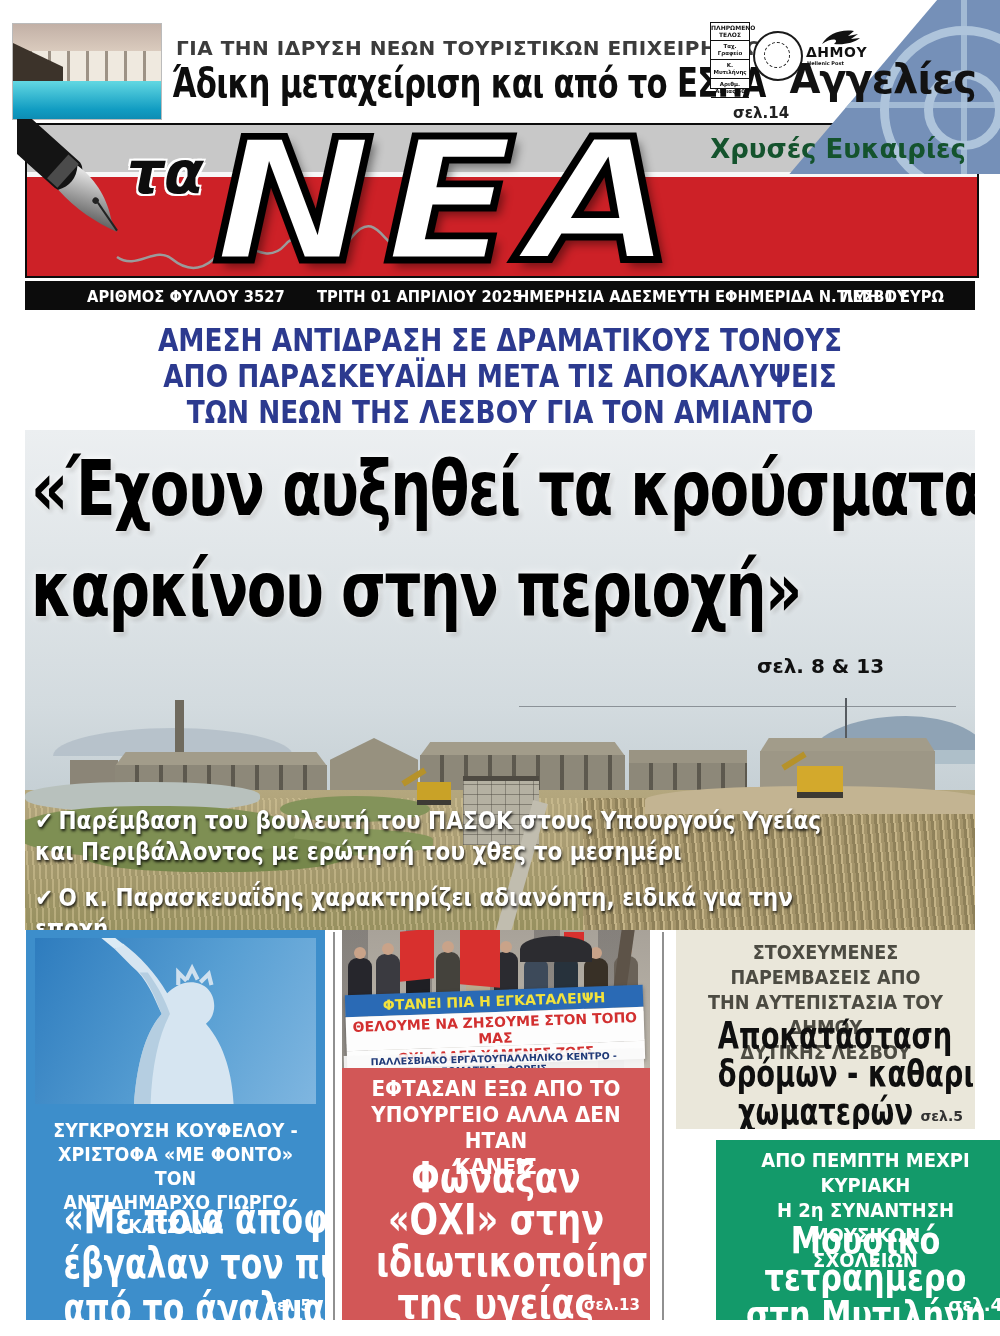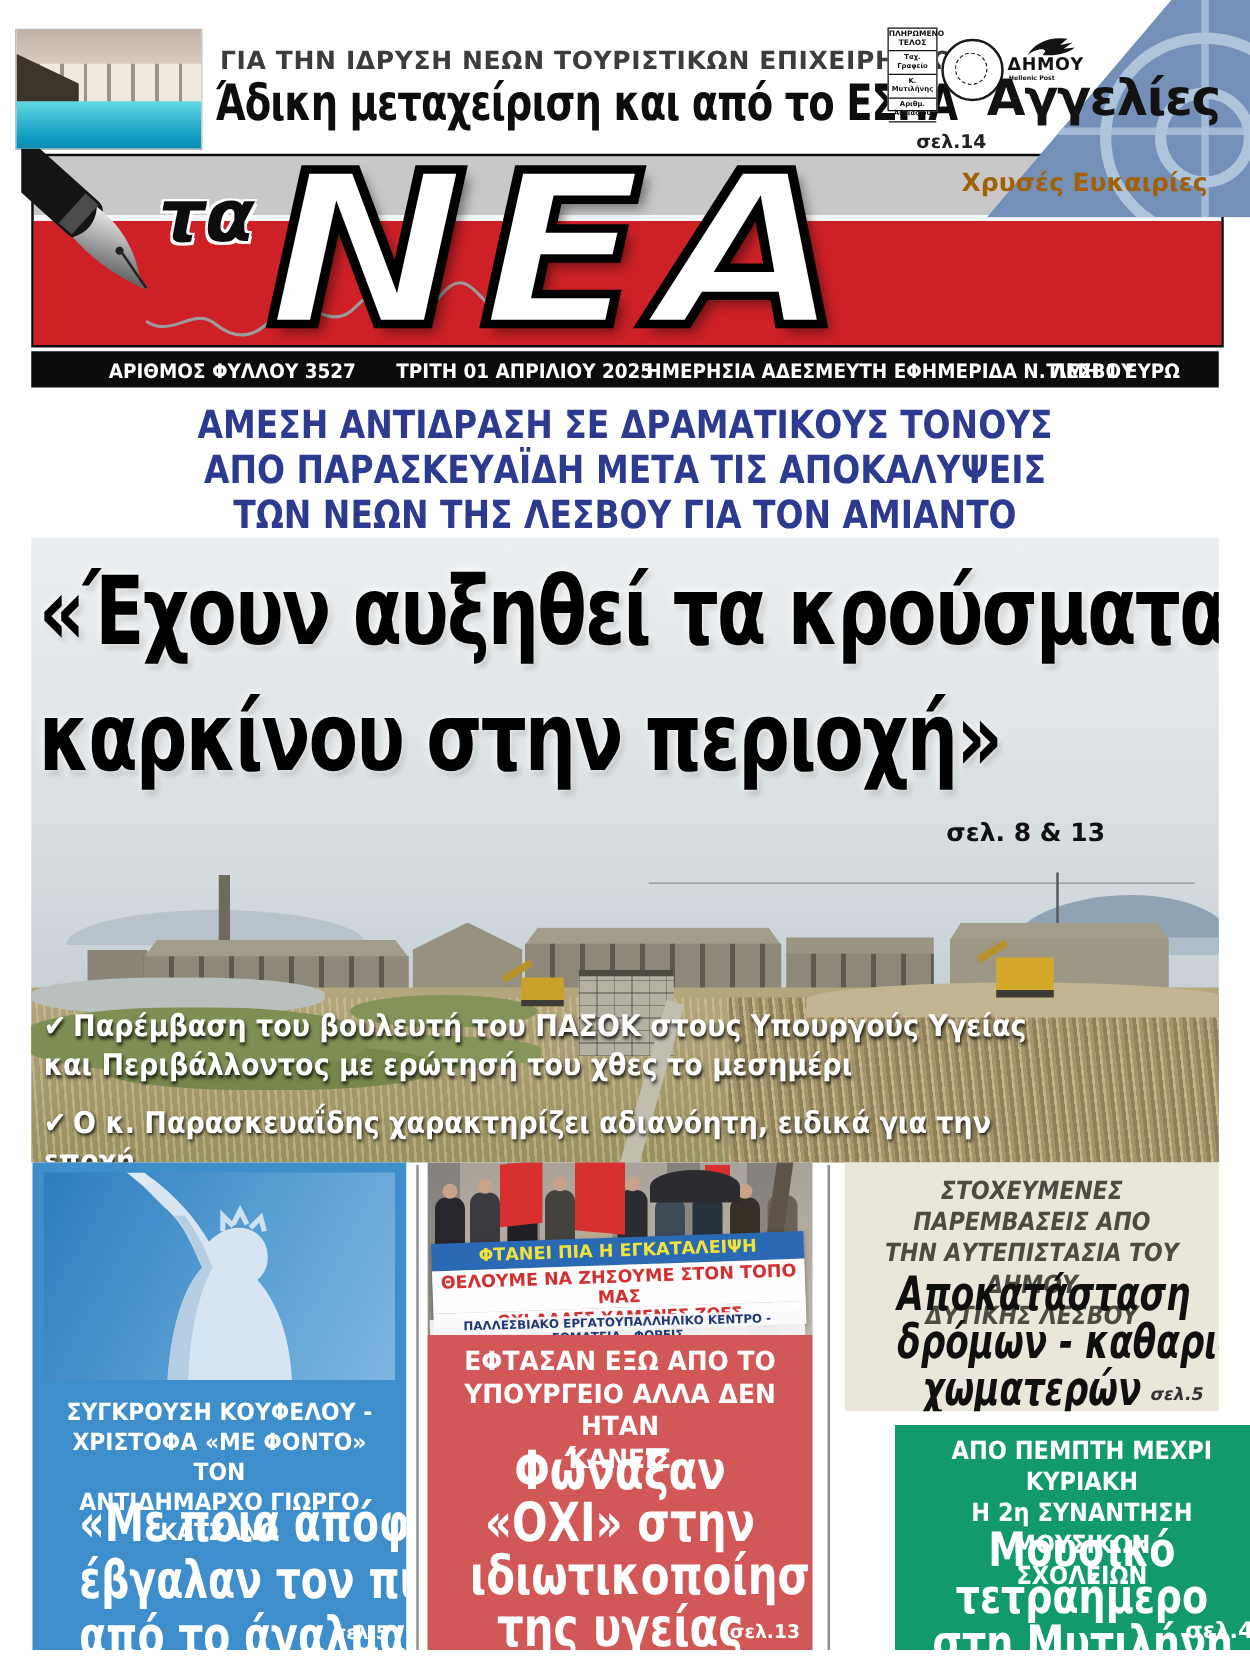--- a/index.html
+++ b/index.html
@@ -33,21 +33,21 @@
 
   
   .classifieds{left:758px;top:0;width:242px;height:174px;background:#7590b8;
     clip-path:polygon(74% 0,100% 0,100% 100%,13% 100%);z-index:5;}
   .ring1{position:absolute;right:-48px;top:26px;width:150px;height:150px;border:9px solid #aec4db;border-radius:50%;}
   .ring2{position:absolute;right:-4px;top:70px;width:62px;height:62px;border:9px solid #aec4db;border-radius:50%;}
   .crossv{position:absolute;right:33px;top:0;width:6px;height:100%;background:#aec4db;opacity:.8;}
   .crossh{position:absolute;right:0;top:102px;width:100%;height:6px;background:#aec4db;opacity:.8;}
   .cl-word1{right:26px;top:8px;font-size:45px;font-weight:800;color:#e31f26;letter-spacing:-1px;z-index:7;}
   .cl-word2{right:24px;top:56px;font-size:40px;font-weight:800;color:#121212;letter-spacing:-1px;z-index:7;}
-  .cl-tag{right:34px;top:134px;font-size:20px;font-weight:700;color:#a16207;z-index:7;}
+  .cl-tag{right:34px;top:134px;font-size:26px;font-weight:700;color:#14532d;z-index:7;}
 
   
   .masthead{left:25px;top:123px;width:950px;height:151px;border:2px solid #0c0c0c;
     background:linear-gradient(#c8c8c8 0 31%,#f7f7f7 31% 34.5%,#cd2127 34.5% 100%);}
   .mh-prefix{left:100px;top:14px;font-size:58px;font-weight:800;font-style:italic;color:#0d0d0d;
     text-shadow:2px 2px 0 #fff,-2px 2px 0 #fff,2px -2px 0 #fff,-2px -2px 0 #fff;}
   .mh-title{left:186px;top:-22px;font-size:150px;font-weight:800;font-style:italic;color:#fff;
     -webkit-text-stroke:6px #000;letter-spacing:8px;transform:scale(1.28,1.13);transform-origin:left top;
     text-shadow:5px 6px 8px rgba(0,0,0,.45);}
   .mh-suffix{right:40px;top:82px;font-size:53px;font-weight:800;font-style:italic;color:#0d0d0d;
@@ -126,21 +126,21 @@
   .banner-l1{background:#2a6ab5;color:#f2e23c;font-size:14px;font-weight:800;text-align:center;padding:3px 0;}
   .banner-l2{background:#fdfdfd;color:#d23030;font-size:14px;font-weight:800;text-align:center;padding:2px 0 0;}
   .banner-l3{background:#fdfdfd;color:#d23030;font-size:13px;font-weight:800;text-align:center;padding:1px 0 2px;}
   .banner-l4{position:absolute;left:2px;top:122px;width:300px;font-size:9.5px;font-weight:800;color:#203a78;
     text-align:center;background:rgba(250,250,250,.9);padding:1px 0;transform:rotate(-1.5deg);}
   .redbox{position:absolute;left:0;top:138px;width:100%;height:252px;background:#d25757;overflow:hidden;}
   .redbox .story-kicker{position:absolute;top:8px;font-size:21px;line-height:26px;color:#fff;transform:scaleX(.95);}
   .redbox .story-headline{position:absolute;top:88px;font-size:43px;line-height:42px;color:#fff;transform:scaleX(.78);}
   .redbox .pageref{right:10px;bottom:6px;font-size:15px;color:#fff;}
 
-  .col-roads{left:676px;top:930px;width:299px;height:199px;background:#eae7da;overflow:hidden;font-style:italic;}
+  .col-roads{left:676px;top:930px;width:299px;height:199px;background:#eae7da;overflow:hidden;}
   .col-roads .story-kicker{position:absolute;top:10px;font-size:20px;line-height:25px;color:#4c4b42;transform:scaleX(.88);}
   .col-roads .story-headline{position:absolute;top:86px;font-size:38px;line-height:38px;color:#0f0f0f;transform:scaleX(.72);}
   .col-roads .pageref{right:12px;bottom:5px;font-size:14px;color:#333;}
 
   .col-music{left:676px;top:1140px;width:299px;height:180px;background:#139a6a;overflow:hidden;margin-left:40px;}
   .col-music .story-kicker{position:absolute;top:8px;font-size:20px;line-height:25px;color:#fff;transform:scaleX(.9);}
   .col-music .story-headline{position:absolute;top:82px;font-size:38px;line-height:37px;color:#fff;transform:scaleX(.8);}
   .col-music .pageref{right:12px;bottom:5px;font-size:18px;color:#fff;}
 </style>
 </head>

